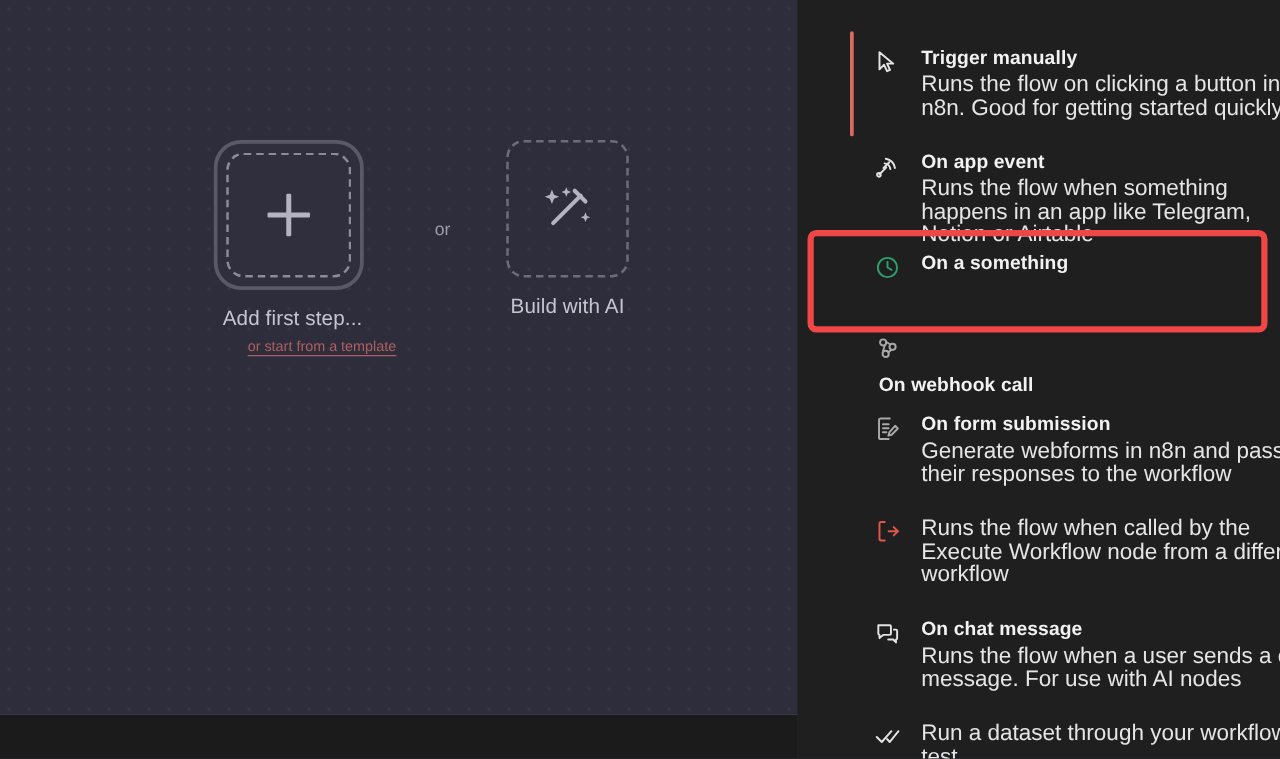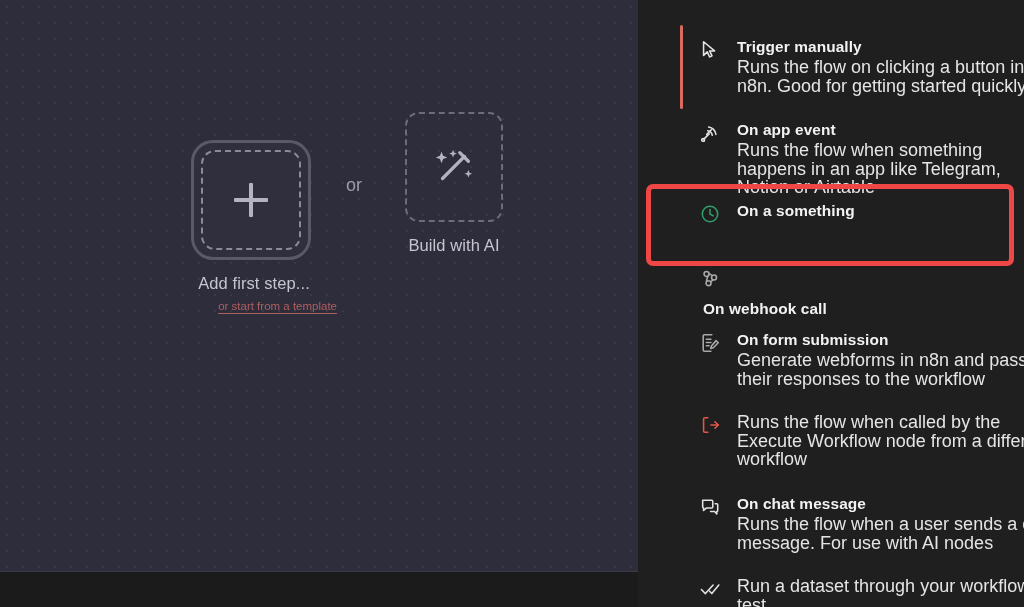--- a/index.html
+++ b/index.html
@@ -21,21 +21,21 @@
   }
   .canvas-bottom-bar{
     position:absolute; left:0; top:571px; width:638px; height:36px;
     background:#1b1b1b; border-top:1px solid #3a3947;
   }
 
   .start-cluster{
     position:absolute; left:170px; top:112px; width:360px; height:180px;
   }
   .node-col{ position:absolute; top:0; }
-  .node-col.left{ left:21px;margin-top:28px; }
+  .node-col.left{ left:1px; }
   .node-col.right{ left:224px; }
 
   .add-step-outer{
     position:relative; width:120px; height:120px;
     border-radius:22px;
     border:3px solid #5b5968;
     display:flex; align-items:center; justify-content:center;
     background:#302f3e;
   }
   .add-step-inner{
@@ -67,21 +67,21 @@
 
   .template-link{
     display:block; margin-top:7px; text-align:right; width:146px;
     color:#b05f5f; font-size:11.5px;
     text-decoration:underline; text-underline-offset:2.5px;
     cursor:pointer;
   }
 
   .or-text{
     position:absolute; left:166px; top:63px; width:36px; text-align:center;
-    color:#9e9caa; font-size:18px;
+    color:#9e9caa; font-size:14px;
   }
 
   
   .panel{
     position:absolute; left:638px; top:0; width:386px; height:607px;
     background:#1f1f1f; overflow:hidden;
   }
   .trigger-item{
     position:absolute; left:0; width:386px;
     display:flex; align-items:flex-start;

